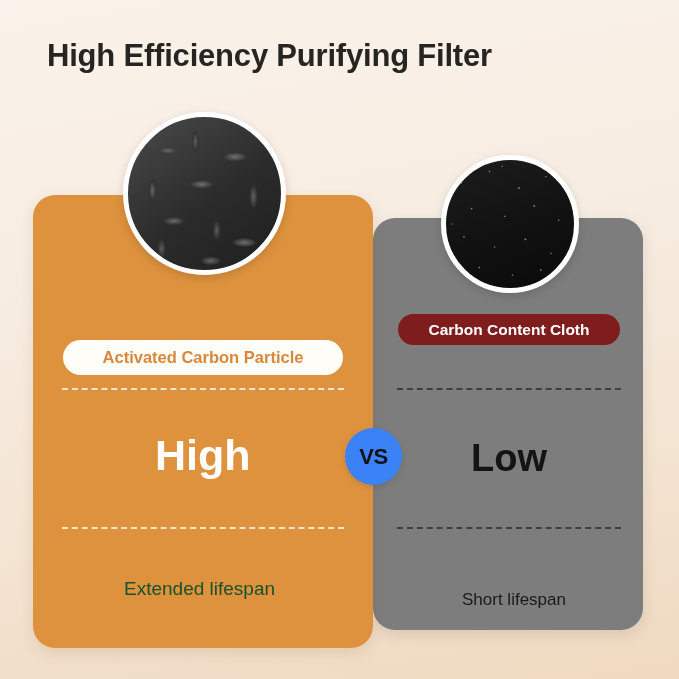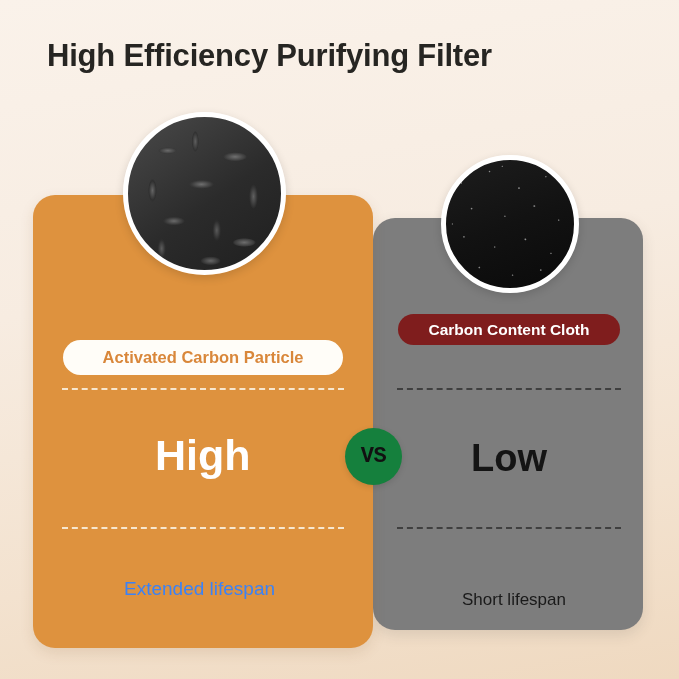--- a/index.html
+++ b/index.html
@@ -198,49 +198,48 @@
   .lifespan {
     position: absolute;
     z-index: 4;
     white-space: nowrap;
   }
 
   .lifespan-left {
     left: 124px;
     top: 578px;
     font-size: 19px;
-    color: #3b82f6;
+    color: #14532d;
   }
 
   .lifespan-right {
     left: 462px;
     top: 590px;
     font-size: 17px;
     color: #1a1a1a;
   }
 
   
   .vs-badge {
     position: absolute;
     left: 345px;
     top: 428px;
     width: 57px;
     height: 57px;
     border-radius: 50%;
-    background: #15803d;
+    background: #3b82f6;
     display: flex;
     align-items: center;
     justify-content: center;
     font-size: 22px;
     font-weight: bold;
     color: #111111;
     letter-spacing: -0.5px;
     z-index: 10;
     box-shadow: 0 2px 6px rgba(0,0,0,0.12);
-    font-family: Liberation Mono, monospace;
   }
 </style>
 </head>
 <body>
 
 <div class="page-title">High Efficiency Purifying Filter</div>
 
 <div class="card card-left"></div>
 
 <div class="card card-right"></div>

